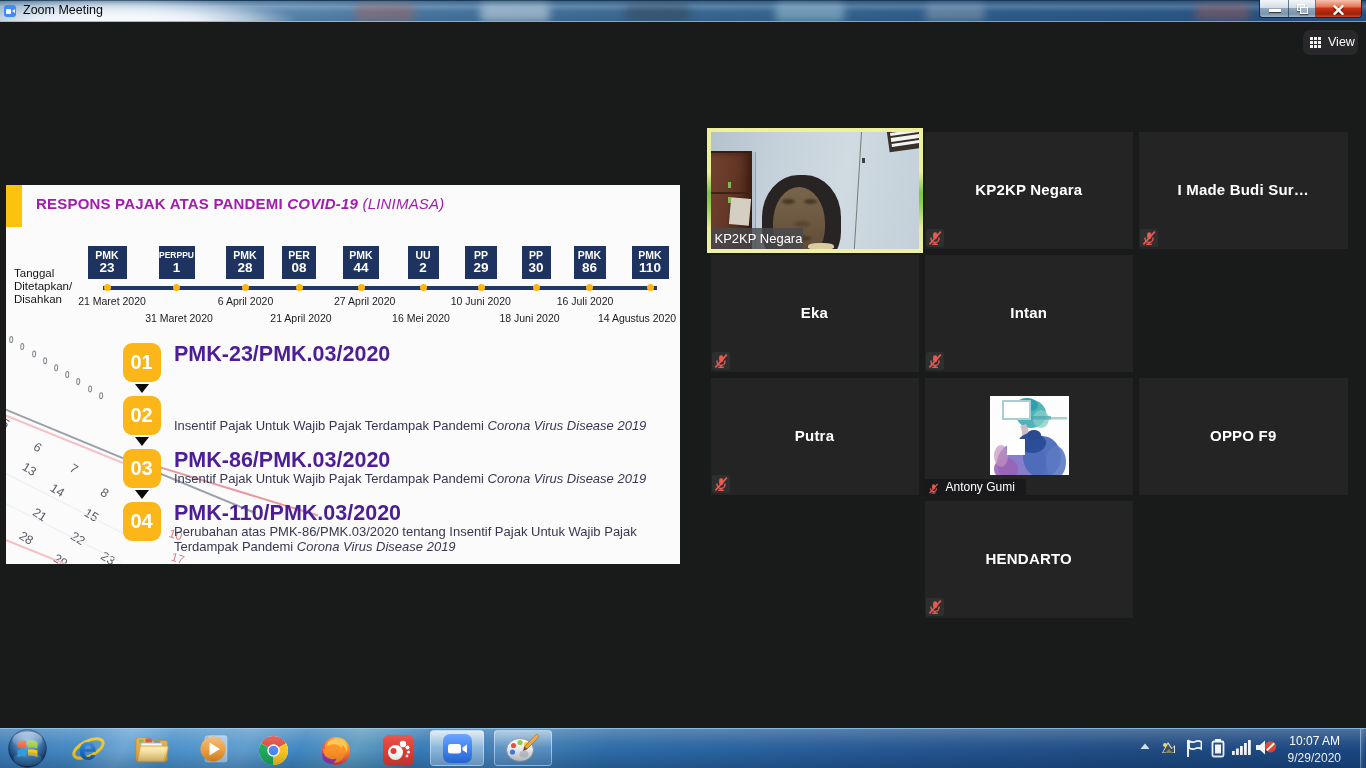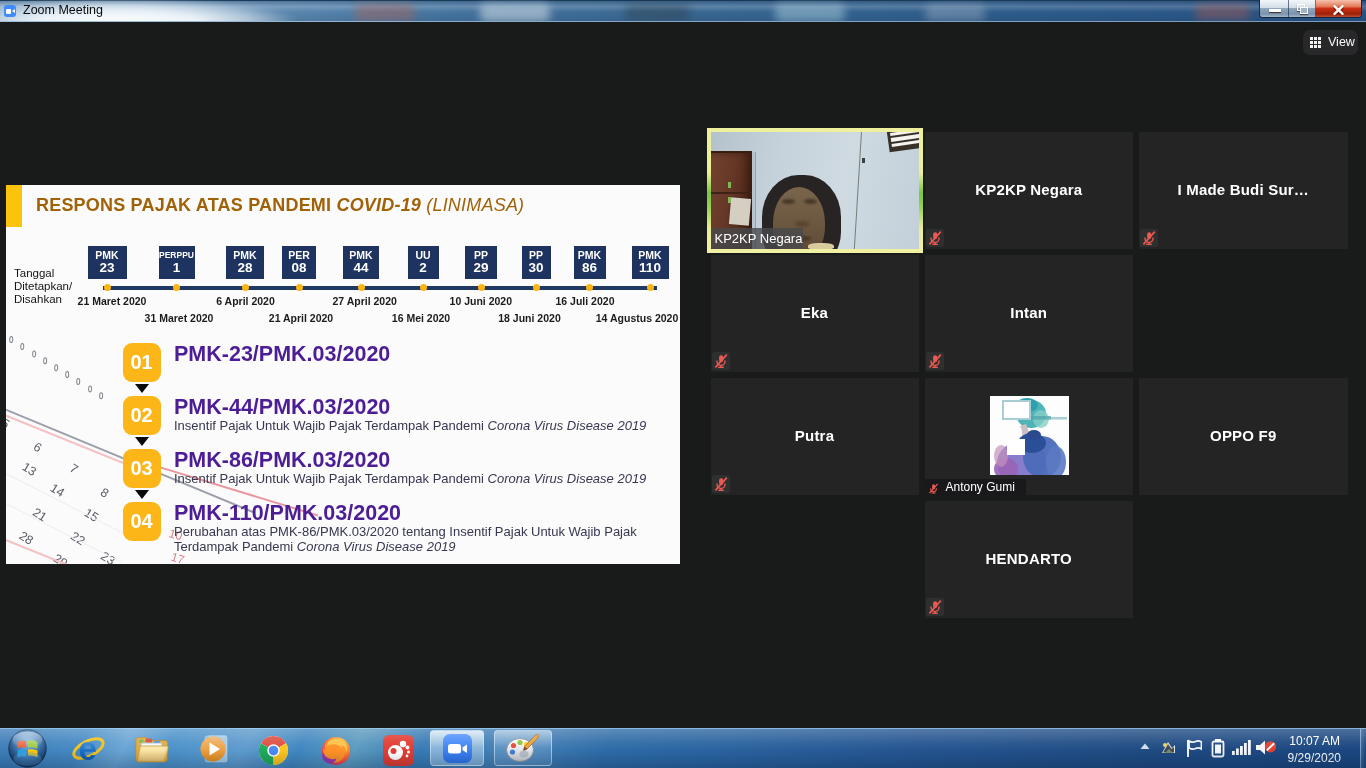--- a/index.html
+++ b/index.html
@@ -25,21 +25,21 @@
 #viewbtn { position:absolute; left:1303px; top:8px; width:55px; height:25px; background:#28282a; border-radius:7px; }
 #viewbtn span { position:absolute; left:25px; top:5px; font-size:12.5px; color:#fafafa; }
 .tile { position:absolute; background:#242425; }
 .tname { position:absolute; left:0; right:0; top:50%; transform:translateY(-54%); text-align:center; color:#fff; font-size:15px; font-weight:bold; letter-spacing:.2px; }
 .micbox { position:absolute; left:1px; bottom:2px; width:18px; height:18px; background:#2e2f2f; border-radius:2px; }
 #slide { position:absolute; left:6px; top:163px; width:674px; height:379px; background:#fbfbfc; overflow:hidden; }
 .tlbox { position:absolute; top:61px; height:33px; background:#1e335f; color:#fff; text-align:center; font-weight:bold; }
 .tlbox .l1 { display:block; font-size:10.5px; line-height:12px; margin-top:3px; }
 .tlbox .l2 { display:block; font-size:13.5px; line-height:14px; }
 .dot { position:absolute; top:99px; width:7px; height:7px; border-radius:50%; background:#fcb514; }
-.dt { position:absolute; transform:translateX(-50%); font-size:10.5px; color:#1b1b1b; white-space:nowrap; font-weight:bold; }
+.dt { position:absolute; transform:translateX(-50%); font-size:10.5px; color:#1b1b1b; white-space:nowrap; font-weight:normal; }
 .numbox { position:absolute; left:116.5px; width:38px; height:39px; border-radius:9px; background:#fcb617; color:#fff; font-weight:bold; font-size:20px; text-align:center; line-height:39px; }
 .ittitle { position:absolute; left:168px; font-size:21.5px; line-height:26px; font-weight:bold; color:#4c1d95; white-space:nowrap; }
 .itdesc { position:absolute; left:168px; font-size:13px; line-height:15.5px; color:#373750; width:492px; }
 .tri { position:absolute; left:128.5px; width:0; height:0; border-left:7px solid transparent; border-right:7px solid transparent; border-top:9px solid #0a0a0a; }
 .calnum { position:absolute; font-size:12.5px; color:#5b5b66; }
 #taskbar { position:absolute; left:0; top:728px; width:1366px; height:40px;
   background:linear-gradient(90deg,#3c7cb7 0px,#4b93cc 140px,#3f86c0 300px,#3173ae 500px,#2a64a0 700px,#245490 920px,#1f4b82 1140px,#1a4680 1366px); }
 #taskbar:before { content:""; position:absolute; left:0; top:0; width:1366px; height:1px; background:rgba(160,205,240,.8); }
 #taskbar:after { content:""; position:absolute; left:0; top:1px; width:1366px; height:39px; background:linear-gradient(180deg,rgba(255,255,255,.22) 0%,rgba(255,255,255,.06) 35%,rgba(255,255,255,0) 55%,rgba(0,20,45,.22) 100%); }
 .tbtn { position:absolute; top:1.5px; height:36px; border:1px solid rgba(205,230,250,.65); border-radius:4px;
@@ -87,21 +87,21 @@
 <div class="abs" style="left:148px; top:133px; width:180px; height:130px; transform:rotate(17deg); transform-origin:0 0; background:#fbfbfc;">
 <div class="abs" style="left:0px; top:8px; width:178px; height:2px; background:#e898a0;"></div>
 <div class="abs" style="left:37px; top:62px; font-size:12px; color:#d8848c;">10</div>
 <div class="abs" style="left:46px; top:84px; font-size:12px; color:#d8848c;">17</div>
 </div>
 <div class="abs" style="left:-4px; top:84px; width:335px; height:3px; transform:rotate(22.5deg); transform-origin:0 0;">
 <div class="abs" style="left:0px; top:0px; width:272px; height:1.5px; background:rgba(96,102,116,.62);"></div>
 </div>
 </div>
 <div class="abs" style="left:0; top:0; width:16px; height:42px; background:#fcc30d;"></div>
-<div class="abs" style="left:30px; top:10px; font-size:18px; font-weight:bold; color:#a16207; white-space:nowrap; letter-spacing:.2px;">RESPONS PAJAK ATAS PANDEMI <i>COVID-19</i> <i style="font-weight:normal;">(LINIMASA)</i></div>
+<div class="abs" style="left:30px; top:10px; font-size:15px; font-weight:bold; color:#a21caf; white-space:nowrap; letter-spacing:.2px;">RESPONS PAJAK ATAS PANDEMI <i>COVID-19</i> <i style="font-weight:normal;">(LINIMASA)</i></div>
 <div class="abs" style="left:8px; top:82px; font-size:11.5px; line-height:13px; color:#141414;">Tanggal<br>Ditetapkan/<br>Disahkan</div>
 <div class="abs" style="left:97px; top:100.5px; width:554px; height:4px; background:#1f3864;"></div>
 <div class="tlbox" style="left:81.5px; width:39px;">
         <span class="l1">PMK</span>
         <span class="l2">23</span>
       </div>
 <div class="dot" style="left:97.5px;"></div>
 <div class="tlbox" style="left:152.5px; width:36px;">
         <span class="l1" style="font-size:8.5px;">PERPPU</span>
         <span class="l2">1</span>
@@ -154,21 +154,20 @@
 <div class="dt" style="left:579px; top:110px;">16 Juli 2020</div>
 <div class="dt" style="left:173px; top:127px;">31 Maret 2020</div>
 <div class="dt" style="left:295px; top:127px;">21 April 2020</div>
 <div class="dt" style="left:415px; top:127px;">16 Mei 2020</div>
 <div class="dt" style="left:523.5px; top:127px;">18 Juni 2020</div>
 <div class="dt" style="left:631px; top:127px;">14 Agustus 2020</div>
 <div class="numbox" style="top:158.4px;">01</div>
 <div class="ittitle" style="top:156.4px;">PMK-23/PMK.03/2020</div>
 <div class="tri" style="top:198.9px;"></div>
 <div class="numbox" style="top:211.3px;">02</div>
-<div class="ittitle" style="top:209.3px;">PMK-44/PMK.03/2020</div>
 <div class="itdesc" style="top:232.8px;">Insentif Pajak Untuk Wajib Pajak Terdampak Pandemi <i>Corona Virus Disease 2019</i></div>
 <div class="tri" style="top:251.8px;"></div>
 <div class="numbox" style="top:264.2px;">03</div>
 <div class="ittitle" style="top:262.2px;">PMK-86/PMK.03/2020</div>
 <div class="itdesc" style="top:285.7px;">Insentif Pajak Untuk Wajib Pajak Terdampak Pandemi <i>Corona Virus Disease 2019</i></div>
 <div class="tri" style="top:304.7px;"></div>
 <div class="numbox" style="top:317.1px;">04</div>
 <div class="ittitle" style="top:315.1px;">PMK-110/PMK.03/2020</div>
 <div class="itdesc" style="top:338.6px;">Perubahan atas PMK-86/PMK.03/2020 tentang Insentif Pajak Untuk Wajib Pajak Terdampak Pandemi <i>Corona Virus Disease 2019</i></div>
 </div>

